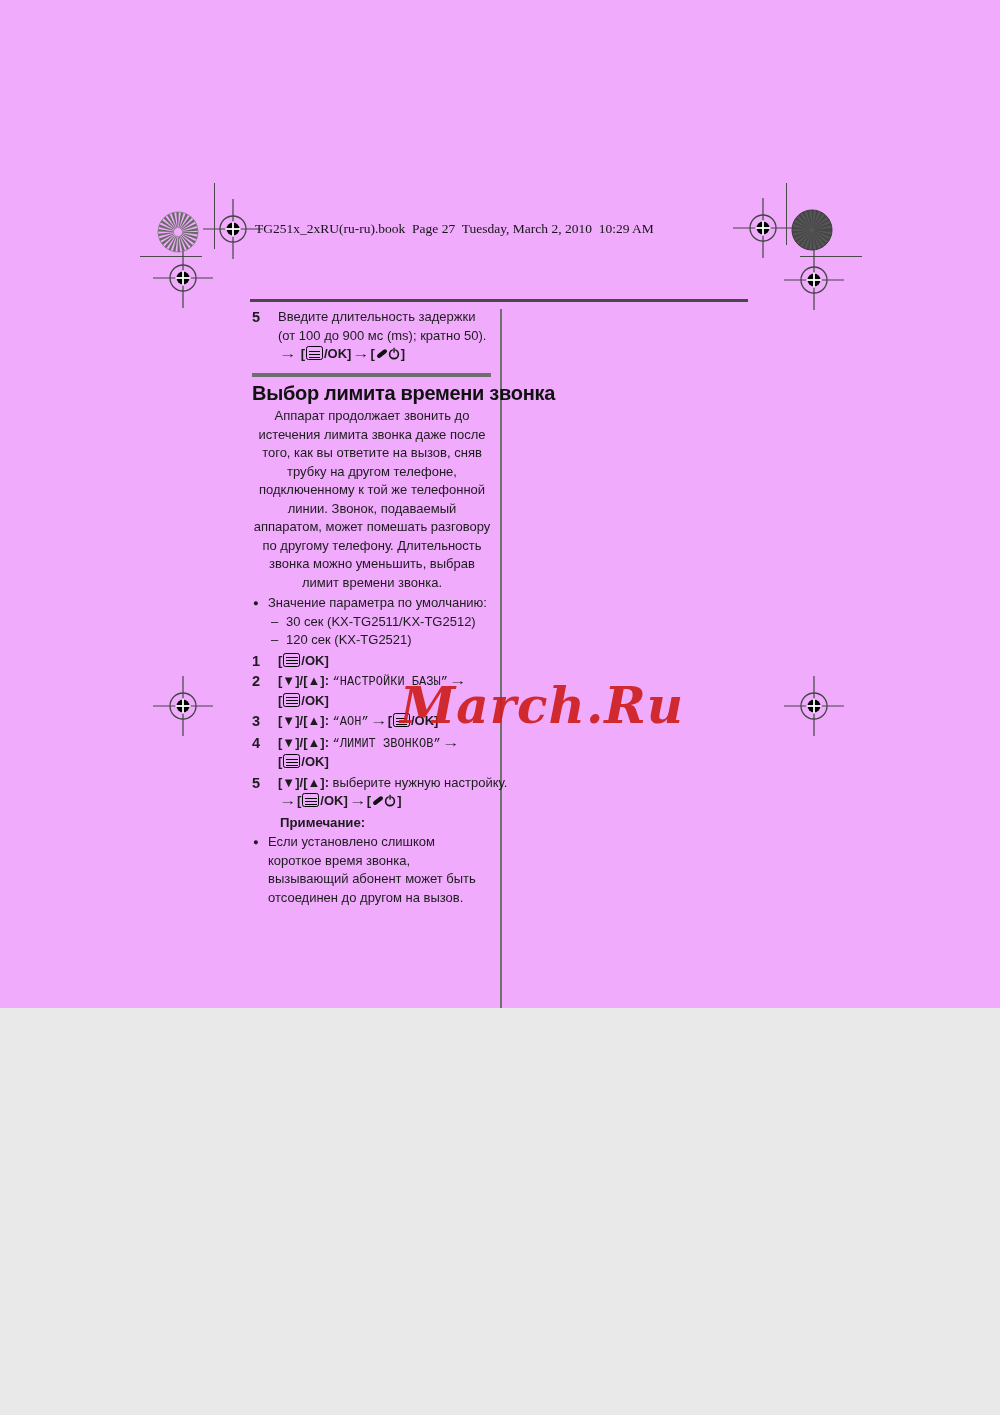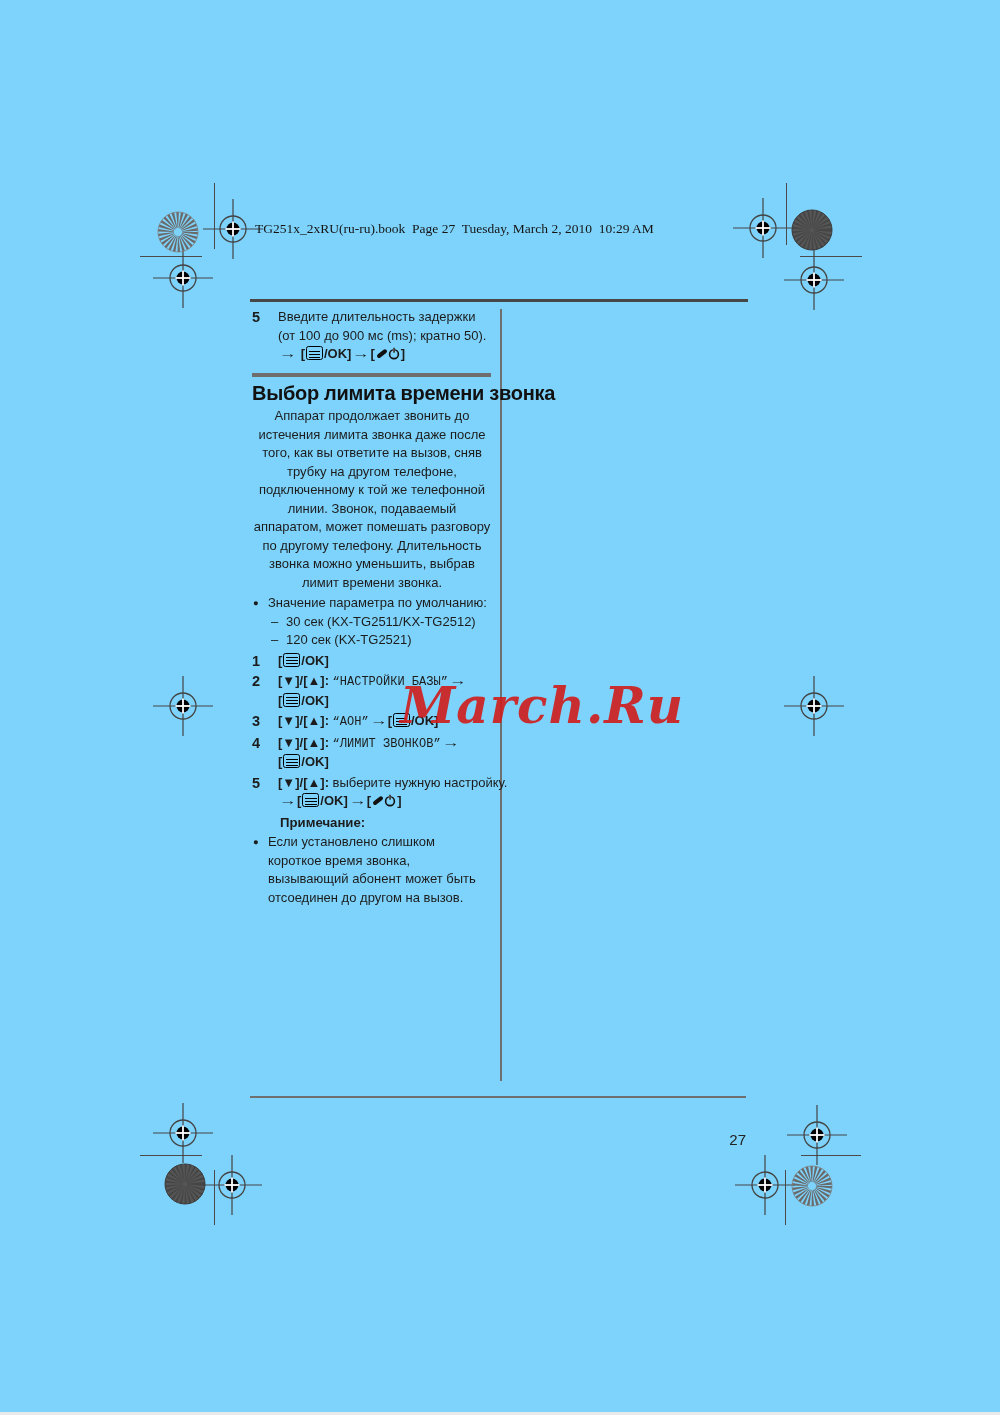--- a/index.html
+++ b/index.html
@@ -1,16 +1,16 @@
 <!DOCTYPE html>
 <html><head>
 <meta charset="utf-8">
 <style>
   html,body{margin:0;padding:0;background:#e9e9e9;}
-  .page{position:relative;width:1000px;height:1412px;background:#7dd3fc;overflow:hidden;
+  .page{position:relative;width:1000px;height:1008px;background:#f0abfc;overflow:hidden;
         font-family:"Liberation Sans",sans-serif;color:#1c1c1c;}
   
   .mark{position:absolute;}
   .cropline{position:absolute;background:#4a4a4a;}
   
   .bookheader{position:absolute;left:255px;top:221px;font-family:"Liberation Serif",serif;
               font-size:13.5px;color:#151515;white-space:pre;}
   
   .sectitle{position:absolute;top:273px;left:250px;width:498px;text-align:right;
             font-size:15.5px;font-weight:700;letter-spacing:-0.2px;color:#111;}

